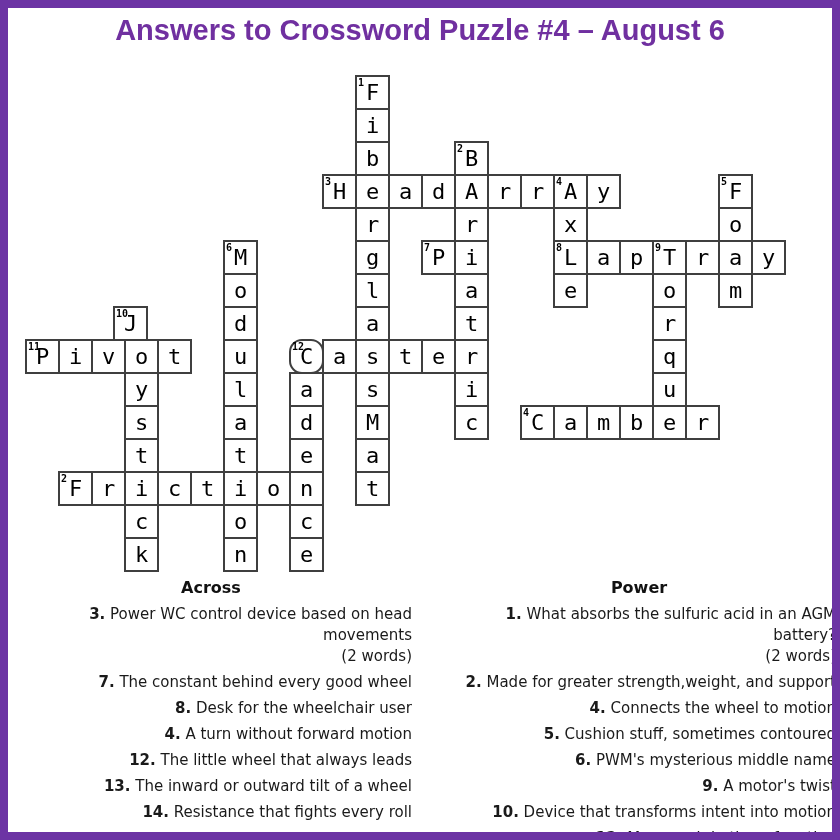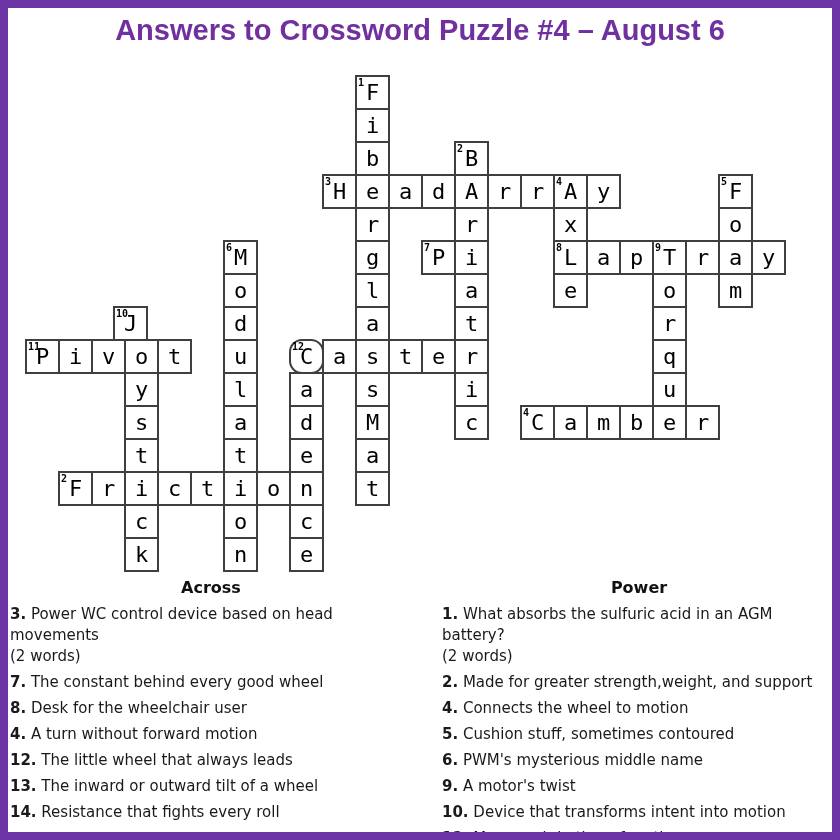--- a/index.html
+++ b/index.html
@@ -41,21 +41,21 @@
     position:absolute;top:578px;left:0;width:840px;display:flex;
     color:var(--text-color,#1a1a1a);
   }
   .col{width:420px;box-sizing:border-box;}
   .col-across{padding:0 8px 0 10px;}
   .col-down{padding:0 4px 0 22px;}
   .clue-header{
     text-align:center;font-weight:bold;font-size:16px;line-height:20px;
     margin-bottom:6px;color:#111;
   }
-  .clue{font-size:15px;line-height:21px;margin-bottom:5px;}
+  .clue{font-size:15px;line-height:21px;margin-bottom:5px;text-align:right;}
   .cluenum{font-weight:bold;}
 </style>
 </head>
 <body style="--accent-purple: #7030a0; --frame-purple: #6c34a4; --grid-line: #3f3f3f; --text-color: #1a1a1a;">
 
 <div class="frame"></div>
 
 <h1 class="title">Answers to Crossword Puzzle #4 – August 6</h1>
 
 <div class="grid">

